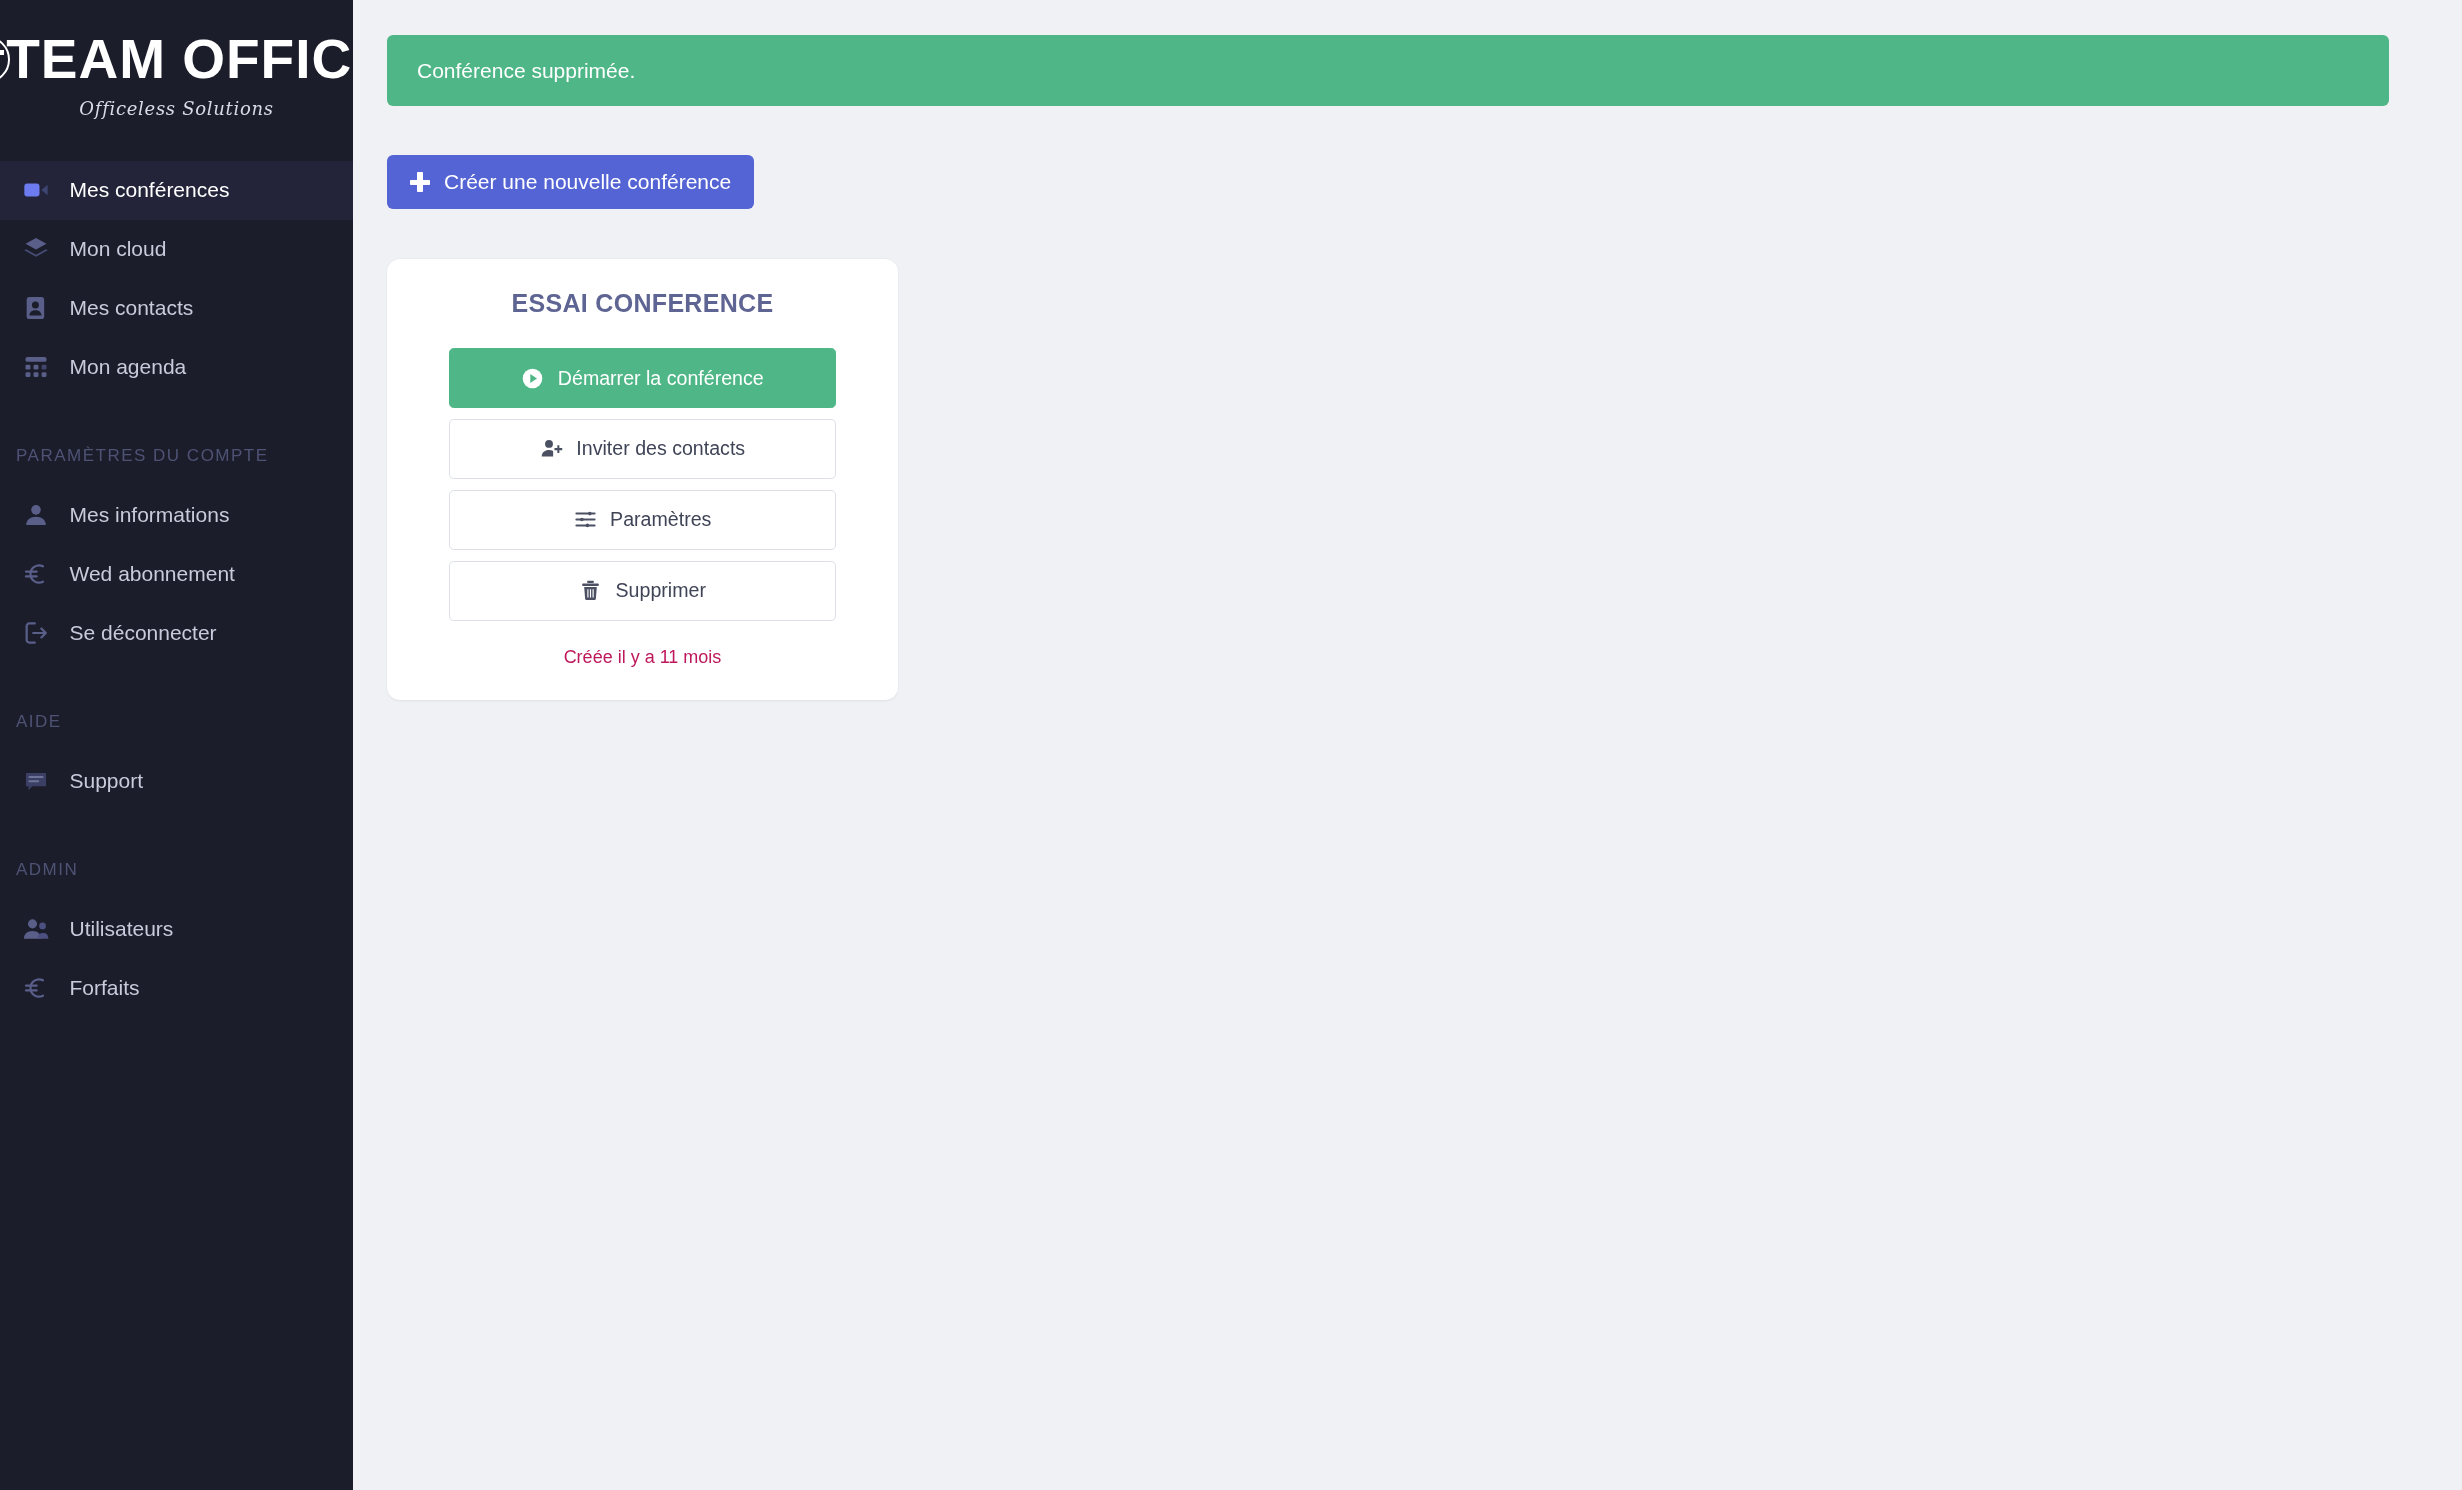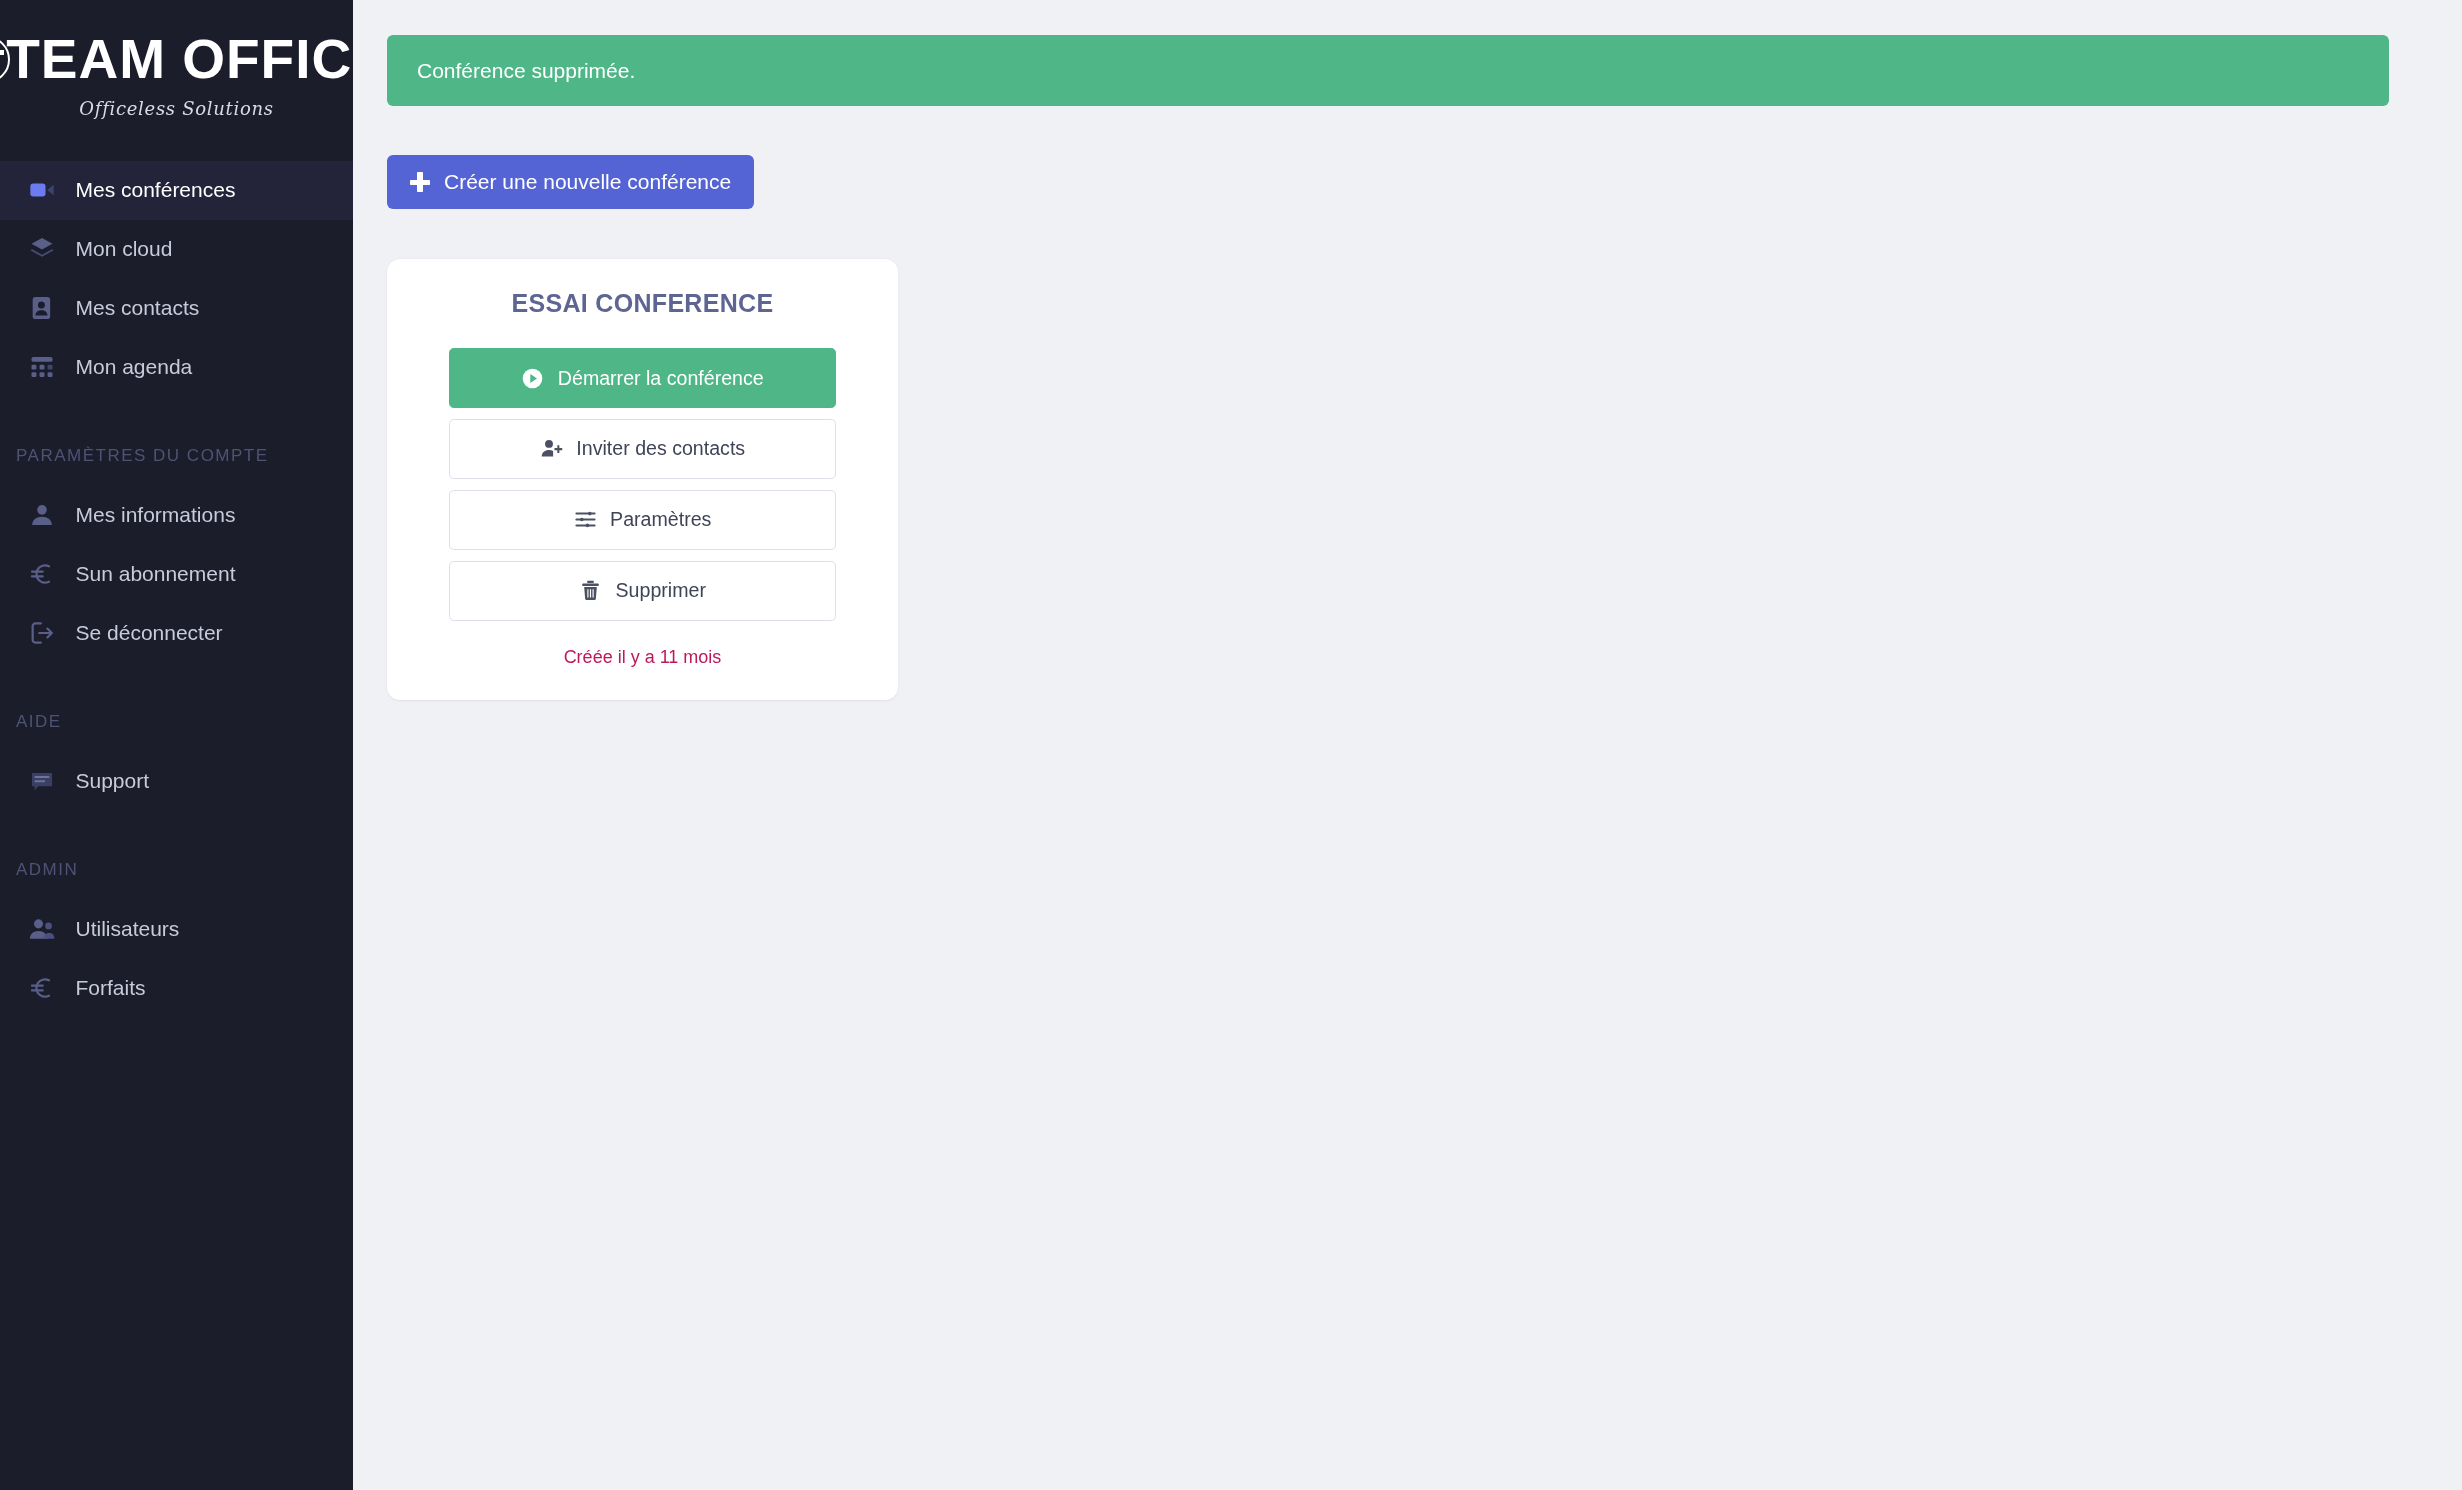--- a/index.html
+++ b/index.html
@@ -92,21 +92,21 @@
     color: #d8dae6;
     letter-spacing: 0.7px;
     white-space: nowrap;
   }
 
   
   .nav-item {
     display: flex;
     align-items: center;
     height: 59px;
-    padding-left: 28px;
+    padding-left: 22px;
     gap: 0;
     cursor: pointer;
     text-decoration: none;
   }
   .nav-item.active {
     background: #23243a;
   }
   .nav-icon {
     width: 38px;
     min-width: 38px;
@@ -312,21 +312,21 @@
       <span class="nav-label">Mes informations</span>
     </a>
 
     <a class="nav-item">
       <span class="nav-icon">
         <svg width="28" height="28" viewBox="0 0 24 24" fill="none" stroke="#5a5f8a" stroke-width="1.9" stroke-linecap="round">
           <path d="M18 5.4a7.4 7.4 0 100 13.2" fill="none"></path>
           <path d="M3.4 9.9h9.2M3.4 14.1h9.2"></path>
         </svg>
       </span>
-      <span class="nav-label">Sun abonnement</span>
+      <span class="nav-label">Wed abonnement</span>
     </a>
 
     <a class="nav-item">
       <span class="nav-icon">
         <svg width="28" height="28" viewBox="0 0 24 24" fill="none" stroke="#5a5f8a" stroke-width="1.9" stroke-linecap="round" stroke-linejoin="round">
           <path d="M11 3.8H6.2A2.2 2.2 0 004 6v12a2.2 2.2 0 002.2 2.2H11"></path>
           <path d="M9.6 12h10.6M16.6 8.2L20.4 12l-3.8 3.8"></path>
         </svg>
       </span>
       <span class="nav-label">Se déconnecter</span>

